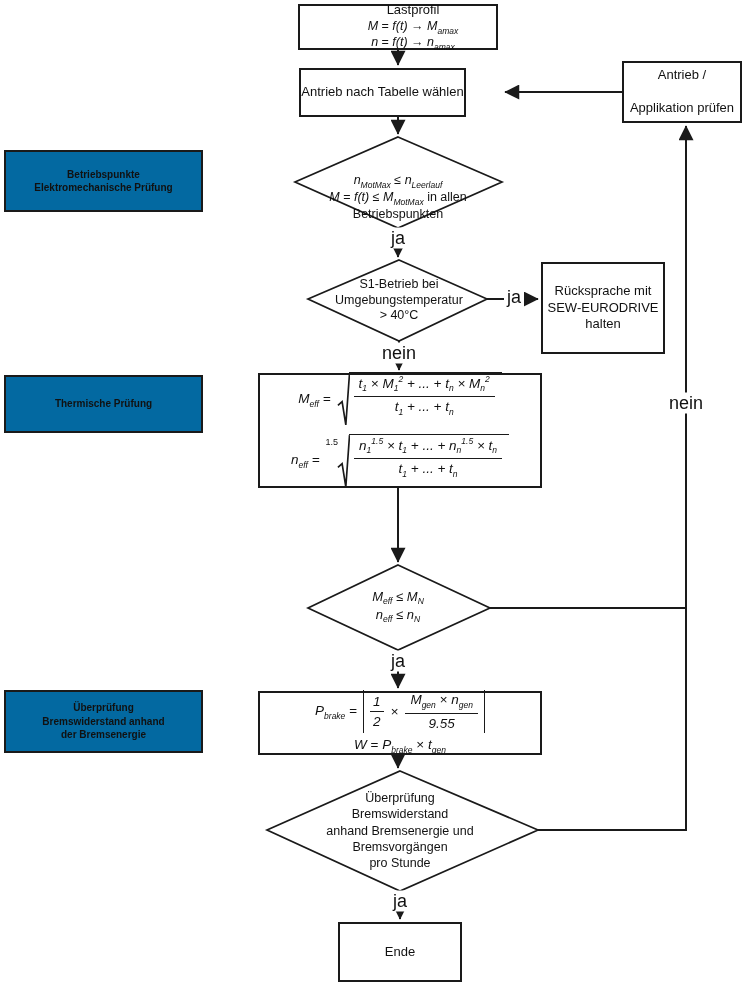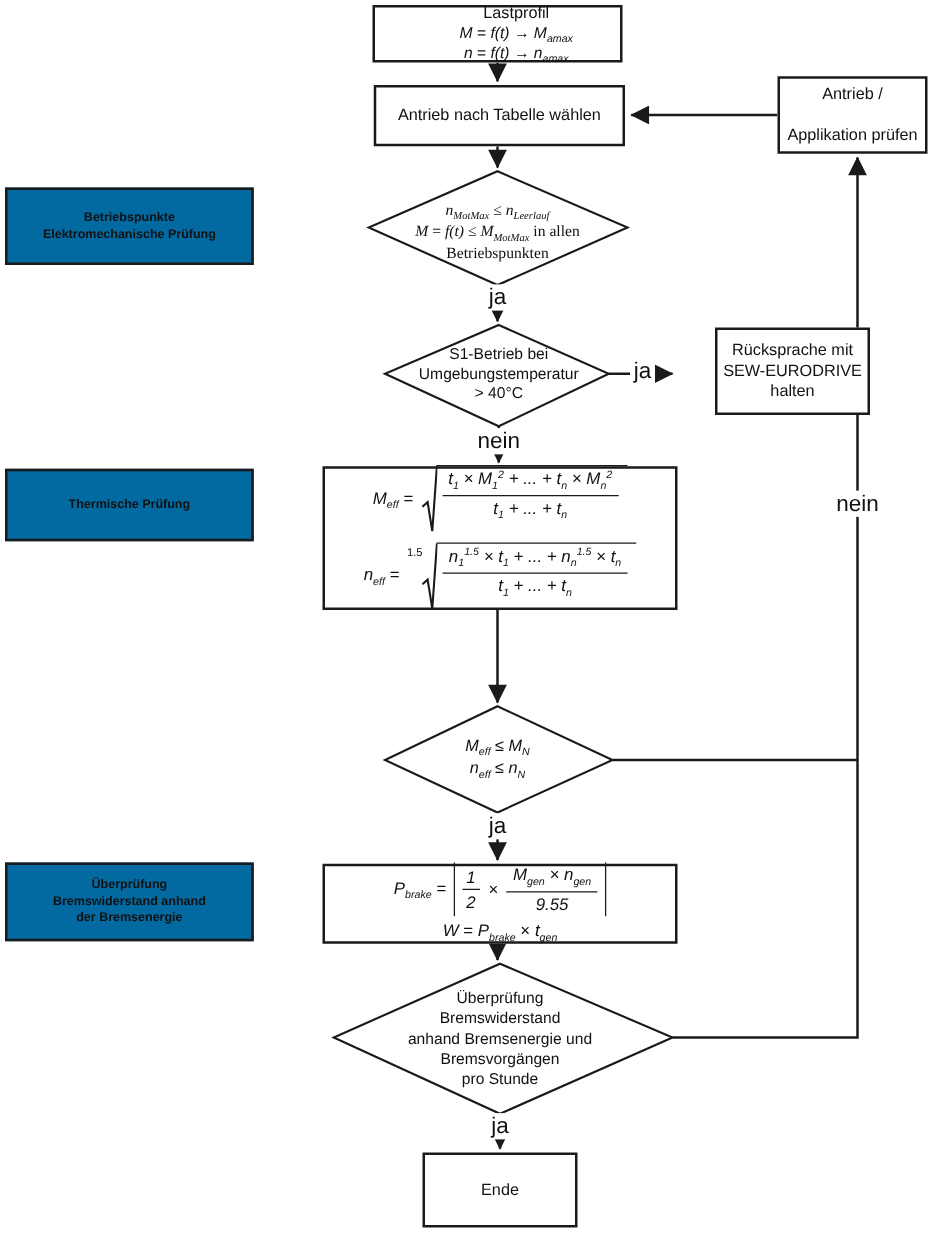--- a/index.html
+++ b/index.html
@@ -66,30 +66,30 @@
       <polygon points="400,771 538,830 400,891 267,830"></polygon>
     </g>
   </svg>
 
   <div class="box" style="left:298px;top:4px;width:200px;height:46px;padding-left:30px;">
     <div>Lastprofil</div>
     <div class="fsm"><i>M</i> = <i>f(t)</i> → <i>M<sub>amax</sub></i></div>
     <div class="fsm"><i>n</i> = <i>f(t)</i> → <i>n<sub>amax</sub></i></div>
   </div>
 
-  <div class="box" style="left:299px;top:68px;width:201px;height:49px;">
+  <div class="box" style="left:299px;top:68px;width:167px;height:49px;">
     <div>Antrieb nach Tabelle wählen</div>
   </div>
 
   <div class="box" style="left:622px;top:61px;width:120px;height:62px;gap:16px;">
     <div>Antrieb /</div>
     <div>Applikation prüfen</div>
   </div>
 
-  <div class="box" style="left:572px;top:262px;width:124px;height:70px;">
+  <div class="box" style="left:541px;top:262px;width:124px;height:92px;">
     <div>Rücksprache mit</div>
     <div>SEW-EURODRIVE</div>
     <div>halten</div>
   </div>
 
   <div class="box" style="left:258px;top:373px;width:284px;height:115px;">
     <div class="formulacol">
       <div class="frow it">
         <span>M<sub>eff</sub> =</span>
         <span class="rad">
@@ -154,21 +154,21 @@
   </div>
   <div class="graybox" style="left:4px;top:375px;width:199px;height:58px;">
     <div>Thermische Prüfung</div>
   </div>
   <div class="graybox" style="left:4px;top:690px;width:199px;height:63px;">
     <div>Überprüfung</div>
     <div>Bremswiderstand anhand</div>
     <div>der Bremsenergie</div>
   </div>
 
-  <div class="dtext" style="left:398px;top:186px;width:195px;font-family:Liberation Serif, serif;">
+  <div class="dtext" style="left:398px;top:198px;width:195px;">
     <div><i>n<sub>MotMax</sub></i> ≤ <i>n<sub>Leerlauf</sub></i></div>
     <div><i>M</i> = <i>f(t)</i> ≤ <i>M<sub>MotMax</sub></i> in allen</div>
     <div>Betriebspunkten</div>
   </div>
 
   <div class="dtext" style="left:399px;top:300px;width:160px;">
     <div>S1-Betrieb bei</div>
     <div>Umgebungstemperatur</div>
     <div>&gt; 40°C</div>
   </div>

